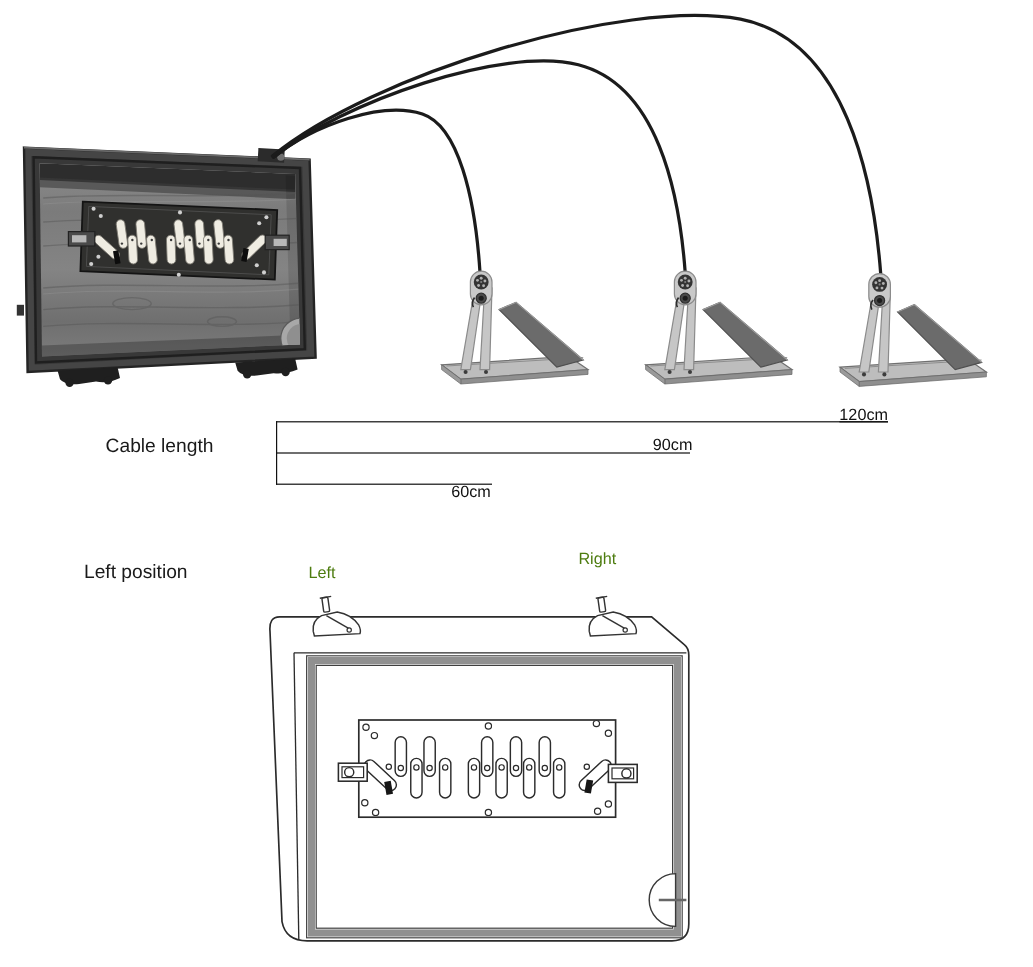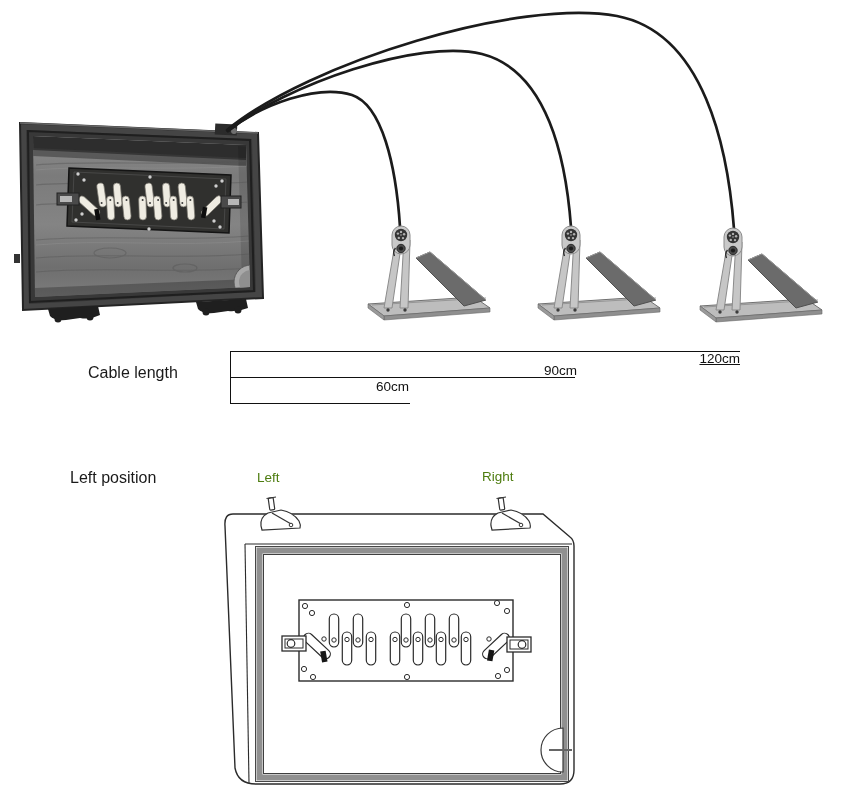--- a/index.html
+++ b/index.html
@@ -169,36 +169,36 @@
     </g>
 
     <use href="#pedal" transform="translate(364,224)"></use>
     <use href="#pedal" transform="translate(534,224)"></use>
     <use href="#pedal" transform="translate(696,226)"></use>
   </svg>
 
   <div>
     <span class="abs section-label" style="left:88px;top:364px;">Cable length</span>
 
-    <span class="abs measure-label" style="right:121px;top:351px;text-decoration:underline;">120cm</span>
+    <span class="abs measure-label" style="right:121px;top:338px;text-decoration:underline;">120cm</span>
     <div class="abs mline" style="left:230px;top:351px;width:510px;"></div>
 
     <span class="abs measure-label" style="right:284px;top:363px;">90cm</span>
     <div class="abs mline" style="left:230px;top:377px;width:345px;"></div>
 
-    <span class="abs measure-label" style="right:452px;top:379px;">60cm</span>
+    <span class="abs measure-label" style="right:452px;top:402px;">60cm</span>
     <div class="abs mline" style="left:230px;top:403px;width:180px;"></div>
 
     <div class="abs vline" style="left:230px;top:351px;height:53px;"></div>
   </div>
 
   <div>
     <span class="abs section-label" style="left:70px;top:469px;">Left position</span>
     <span class="abs pos-label" style="left:257px;top:470px;">Left</span>
-    <span class="abs pos-label" style="left:482px;top:469px;">Right</span>
+    <span class="abs pos-label" style="left:482px;top:458px;">Right</span>
 
     <svg class="abs" style="left:0;top:460px;" width="861" height="346" viewBox="0 0 861 346">
       <defs>
         <g id="conn">
           <rect x="269" y="38" width="5" height="12" rx="1" fill="#fff" stroke="#333" stroke-width="1.2" transform="rotate(-8 271 44)"></rect>
           <line x1="266.5" y1="38.5" x2="276" y2="37" stroke="#333" stroke-width="1.2"></line>
           <path d="M261,66 Q260,57 268,53 L281,50 Q293,52 299,61 Q301,65 300,68 L262,70 Z" fill="#fff" stroke="#333" stroke-width="1.2"></path>
           <line x1="272" y1="53" x2="292" y2="64.5" stroke="#333" stroke-width="1.2"></line>
           <circle cx="291" cy="65" r="1.8" fill="#fff" stroke="#333" stroke-width="1"></circle>
         </g>

